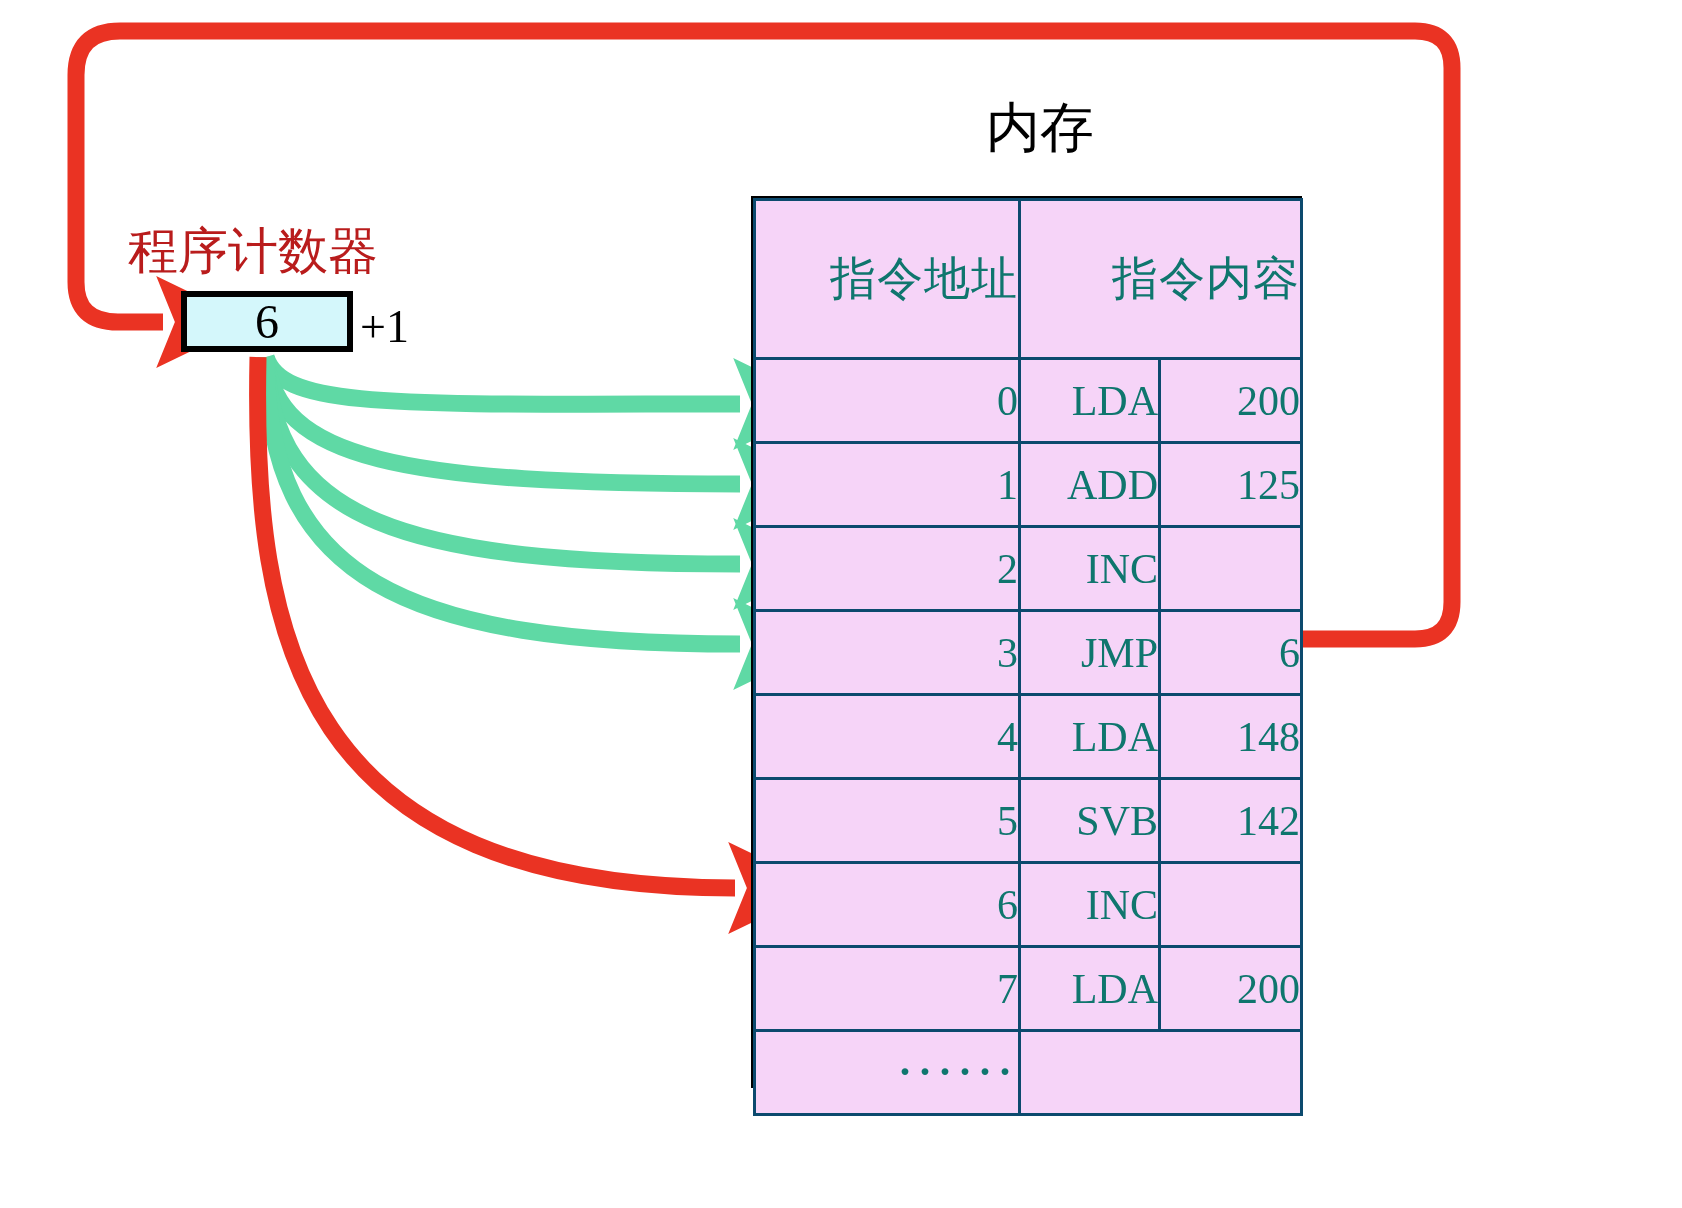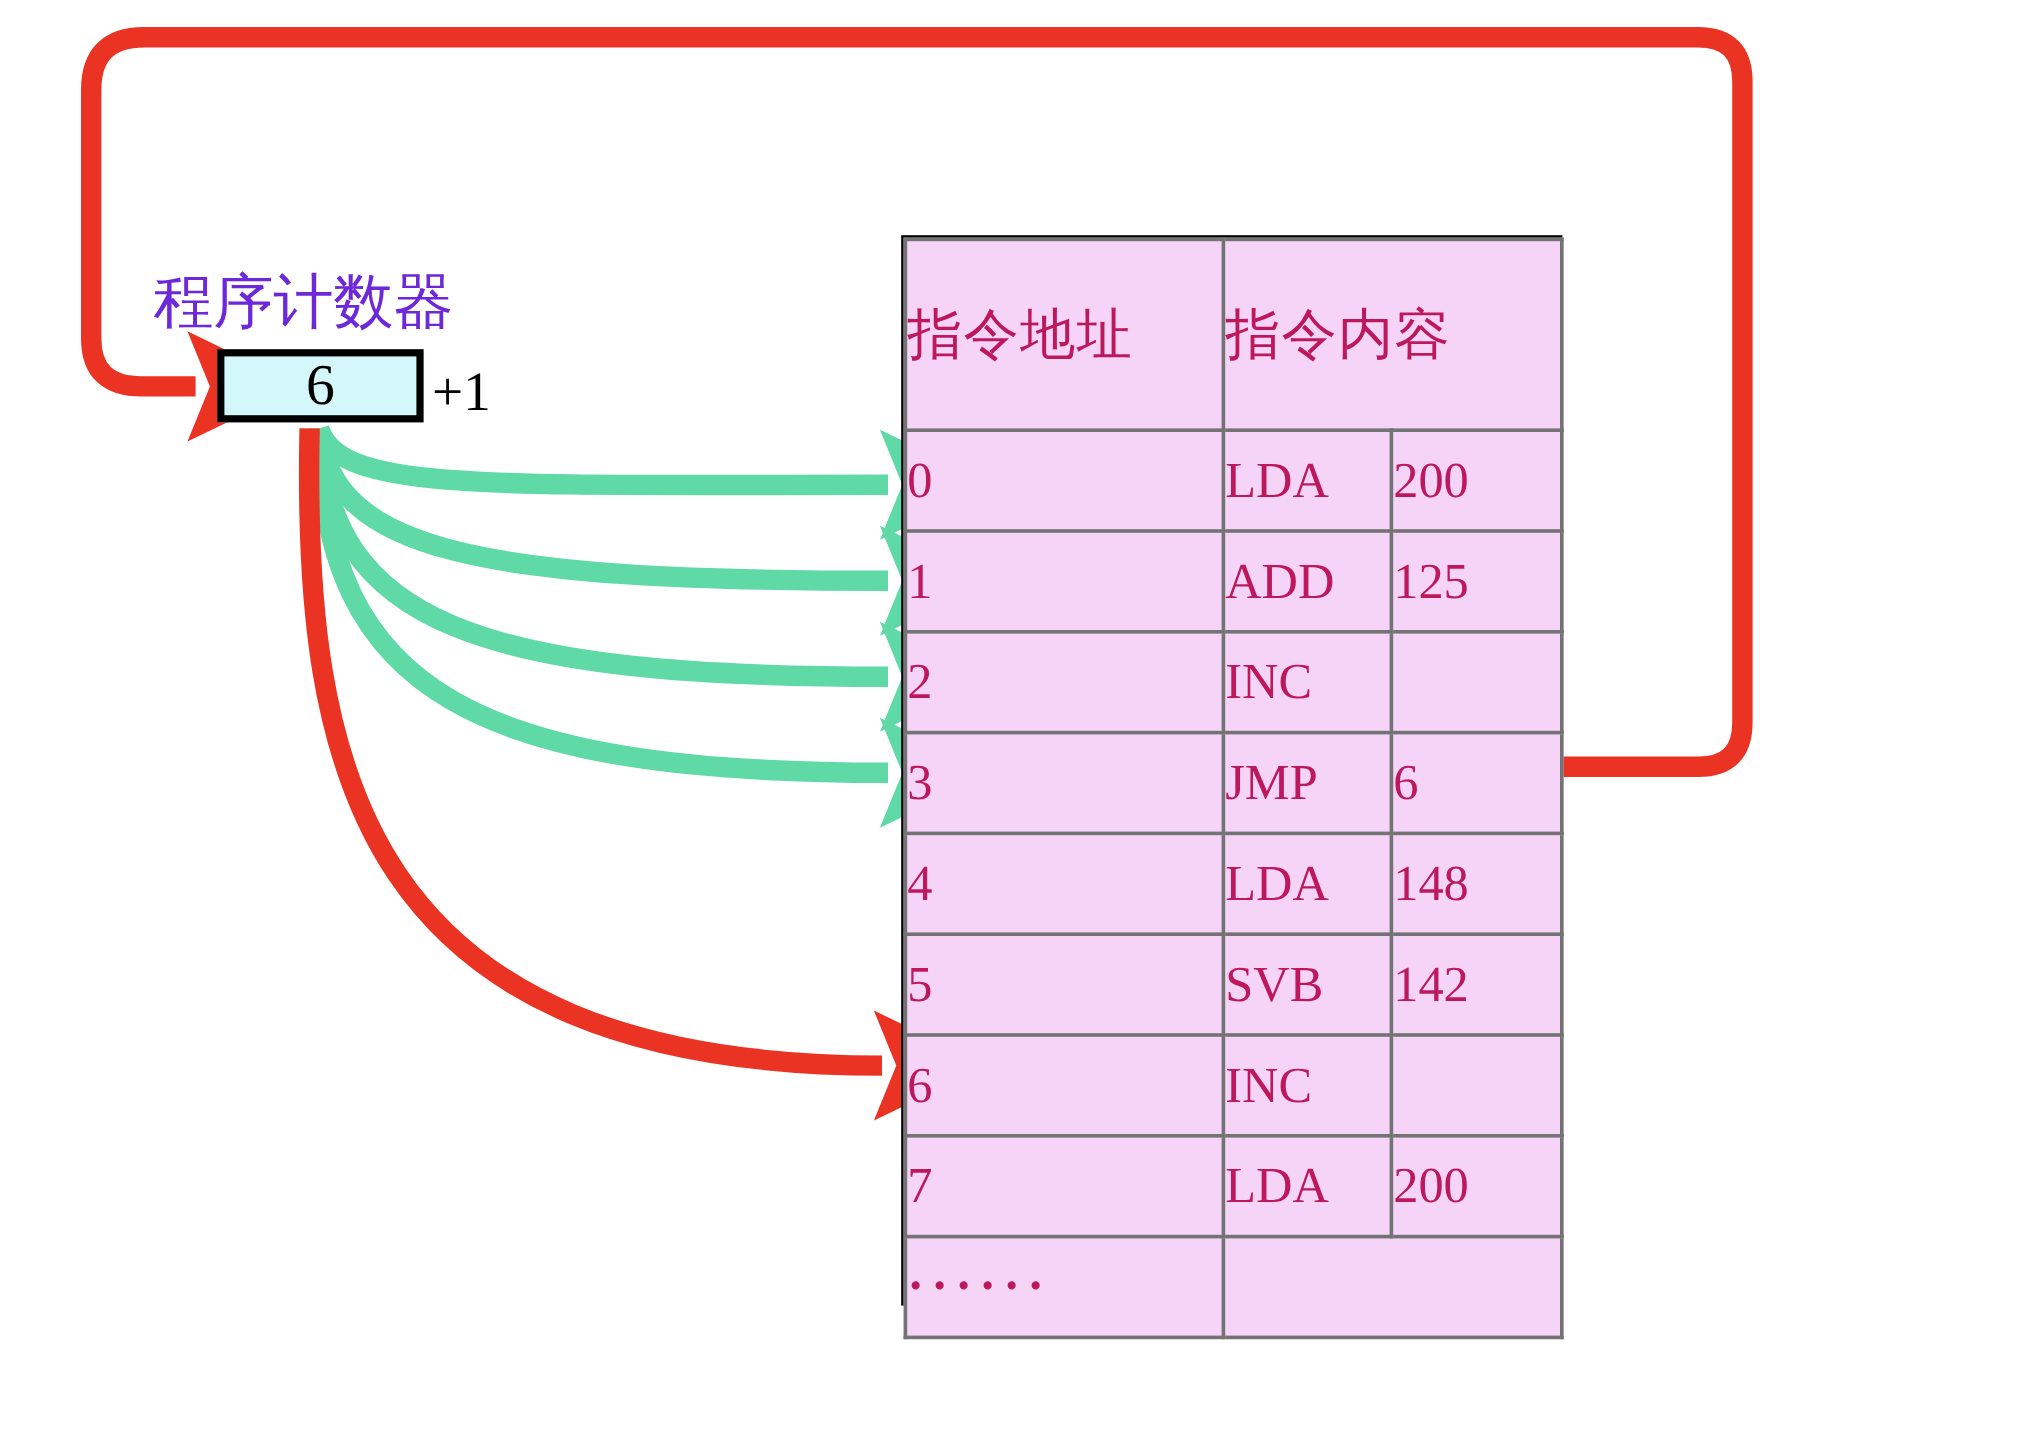--- a/index.html
+++ b/index.html
@@ -52,24 +52,24 @@
     position: absolute;
     left: 753px;
     top: 198px;
     width: 547px;
     border-collapse: collapse;
     table-layout: fixed;
     background: #f6d4f8;
     z-index: 3;
   }
   #memory-table td {
-    border: 3px solid #737373;
+    border: 3px solid #0c4a6e;
     background: #f6d4f8;
-    color: #be185d;
-    text-align: left;
+    color: #0f766e;
+    text-align: right;
     vertical-align: middle;
     padding: 0;
     font-size: 42px;
     font-family: "Liberation Serif", "DejaVu Serif", serif;
   }
   #memory-table .hdr {
     height: 156px;
     font-size: 46px;
     font-family: "DejaVu Serif", "Liberation Serif", serif;
     letter-spacing: 1px;
@@ -100,21 +100,21 @@
     z-index: 2;
     pointer-events: none;
   }
 
   
   #pc-label {
     position: absolute;
     left: 128px;
     top: 218px;
     font-size: 50px;
-    color: #6d28d9;
+    color: #b91c1c;
     font-family: Liberation Sans, sans-serif;
     white-space: nowrap;
     z-index: 3;
   }
   #pc-box {
     position: absolute;
     left: 181px;
     top: 291px;
     width: 172px;
     height: 61px;
@@ -176,20 +176,21 @@
       <path d="M 266,357 C 276,460 400,484 740,484" fill="none" stroke="#5fd9a5" stroke-width="17" stroke-linecap="butt" marker-end="url(#greenHead)"></path>
       <path d="M 266,357 C 272,520 400,564 740,564" fill="none" stroke="#5fd9a5" stroke-width="17" stroke-linecap="butt" marker-end="url(#greenHead)"></path>
       <path d="M 266,357 C 268,578 400,644 740,644" fill="none" stroke="#5fd9a5" stroke-width="17" stroke-linecap="butt" marker-end="url(#greenHead)"></path>
     </g>
 
     <g>
       <path d="M 258,357 C 252,640 300,888 735,888" fill="none" stroke="#ea3323" stroke-width="17" stroke-linecap="butt" marker-end="url(#redHead)"></path>
     </g>
   </svg>
 
+  <div id="memory-title">内存</div>
 
   <div id="pc-label">程序计数器</div>
 
   <div id="pc-box">
     <span id="pc-value">6</span>
   </div>
 
   <div id="pc-increment">+1</div>
 
   <div id="table-frame"></div>

